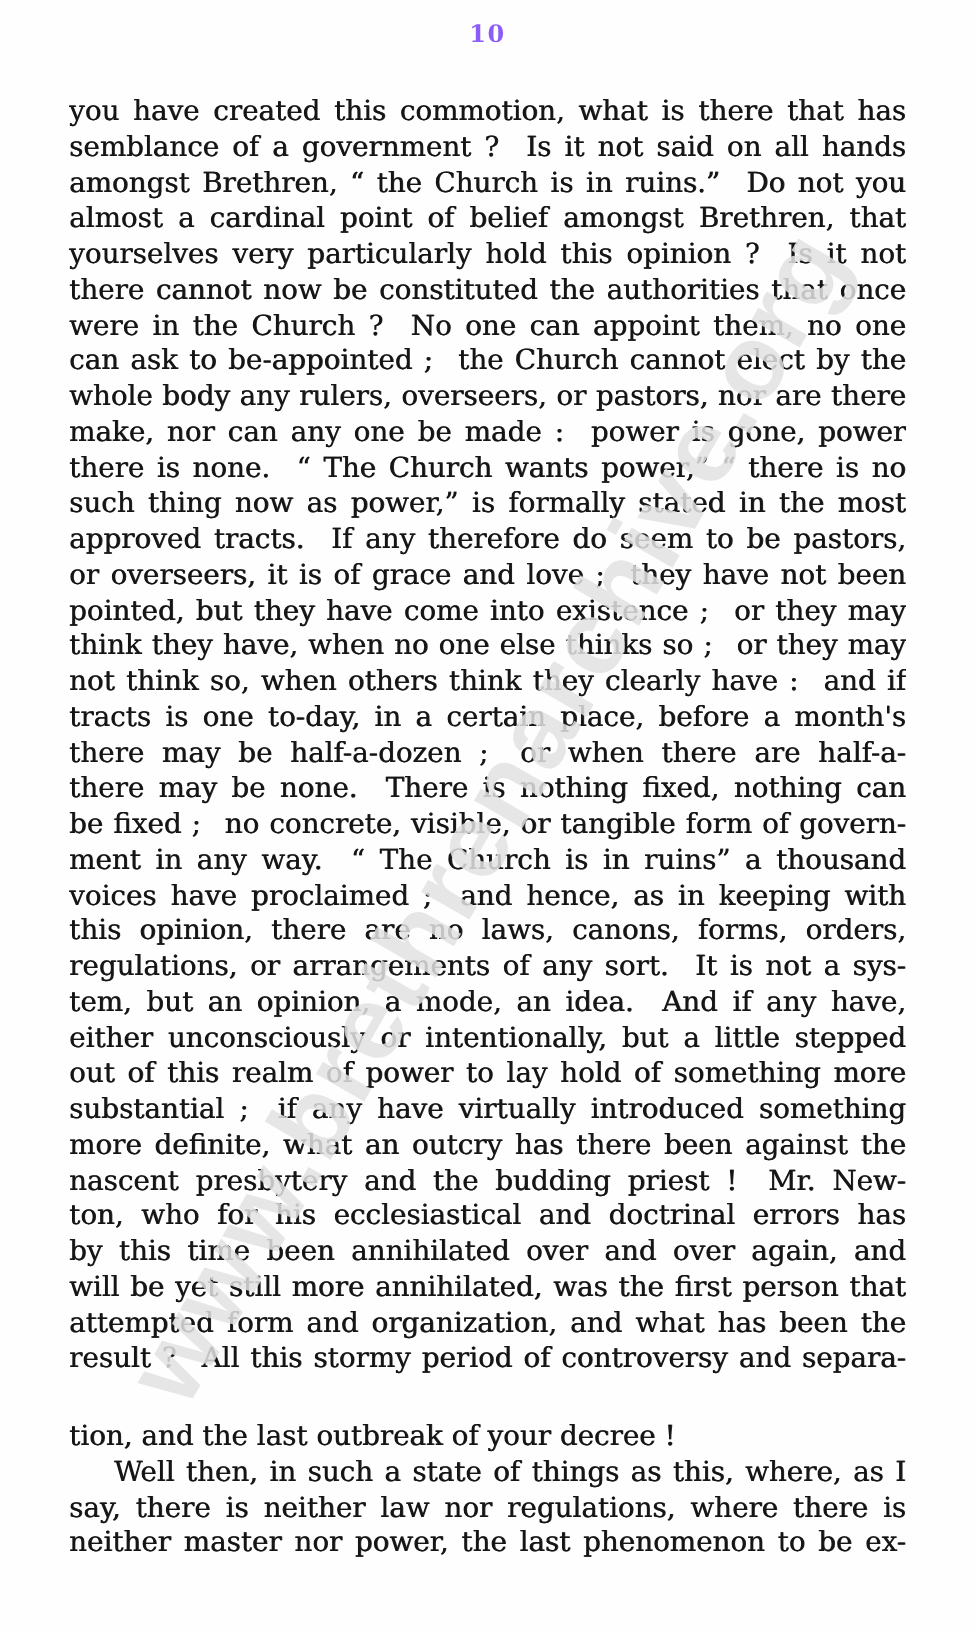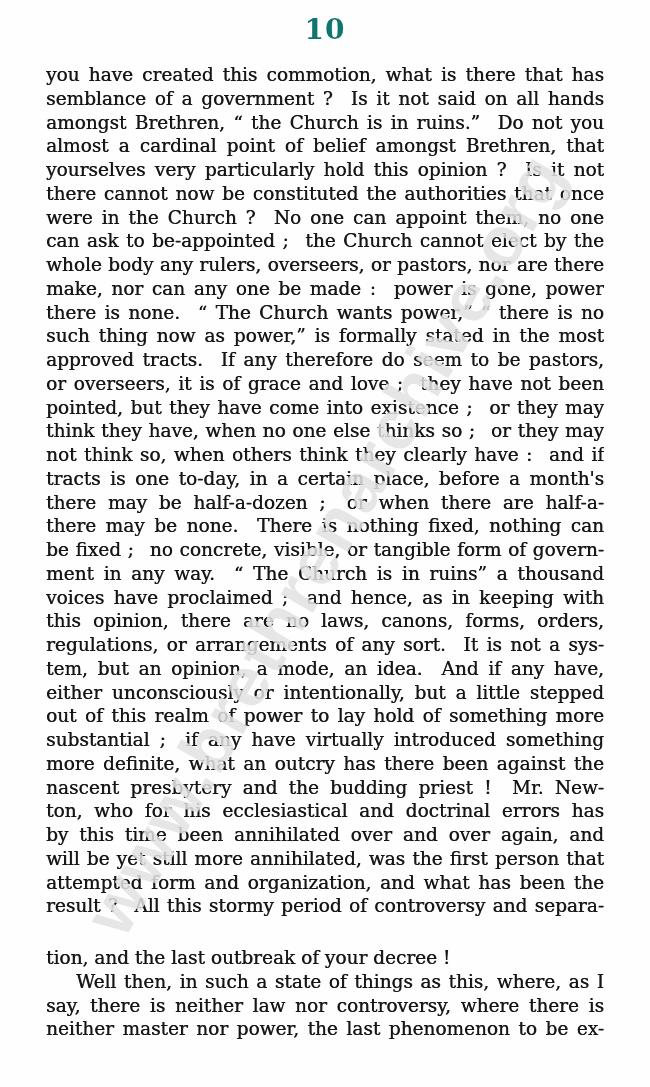--- a/index.html
+++ b/index.html
@@ -11,24 +11,24 @@
     overflow: hidden;
     font-family: "DejaVu Serif", serif;
     color: #151515;
   }
   .pageno {
     position: absolute;
     top: 13px;
     left: 0;
     right: 0;
     text-align: center;
-    font-size: 28px;
+    font-size: 16px;
     font-weight: bold;
     letter-spacing: 1px;
-    color: #0f766e;
+    color: #8b5cf6;
   }
   .text-block {
     position: absolute;
     left: 46px;
     top: 63px;
     width: 558px;
     font-size: 18.5px;
     z-index: 1;
   }
   .line {
@@ -98,17 +98,17 @@
       <div class="line"><span>substantial ;  if any have virtually introduced something</span></div>
       <div class="line"><span>more definite, what an outcry has there been against the</span></div>
       <div class="line"><span>nascent presbytery and the budding priest !  Mr. New-</span></div>
       <div class="line"><span>ton, who for his ecclesiastical and doctrinal errors has</span></div>
       <div class="line"><span>by this time been annihilated over and over again, and</span></div>
       <div class="line"><span>will be yet still more annihilated, was the first person that</span></div>
       <div class="line"><span>attempted form and organization, and what has been the</span></div>
       <div class="line"><span>result ?  All this stormy period of controversy and separa-</span></div>
       <div class="line end"><span>tion, and the last outbreak of your decree !</span></div>
       <div class="line indent"><span>Well then, in such a state of things as this, where, as I</span></div>
-      <div class="line"><span>say, there is neither law nor controversy, where there is</span></div>
+      <div class="line"><span>say, there is neither law nor regulations, where there is</span></div>
       <div class="line"><span>neither master nor power, the last phenomenon to be ex-</span></div>
     </div>
   <div class="watermark">www.brethrenarchive.org</div>
 </div>
 
 </body></html>

